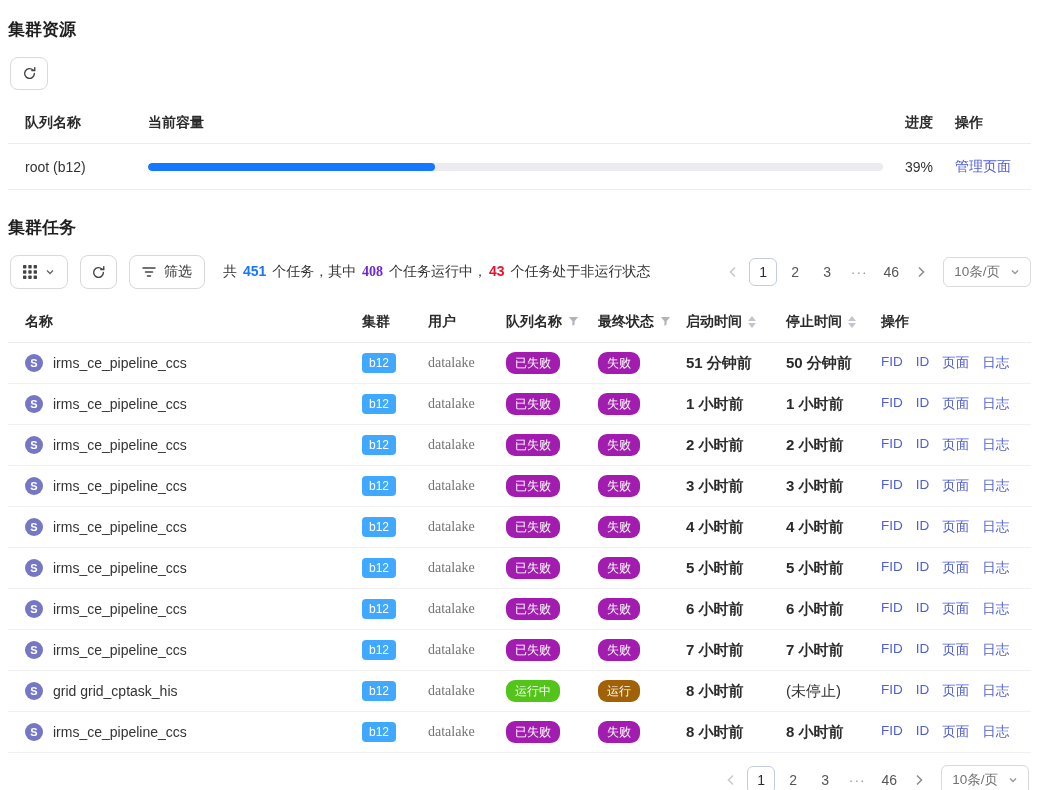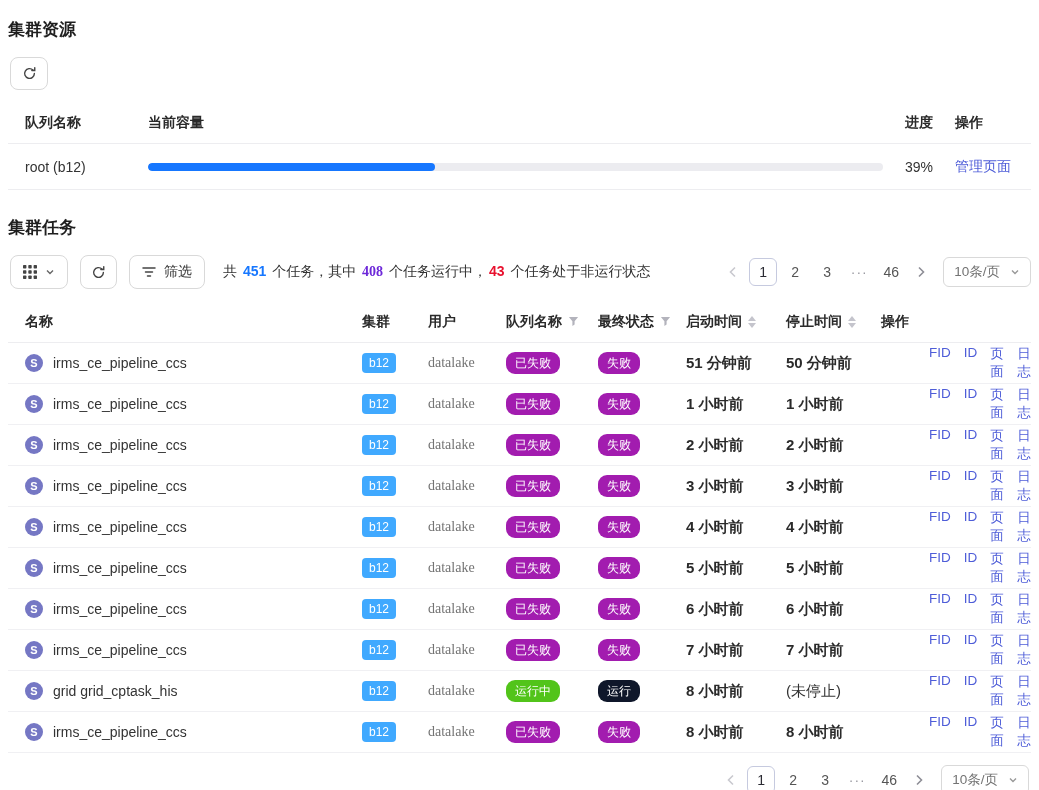--- a/index.html
+++ b/index.html
@@ -73,25 +73,25 @@
   .task-name { white-space:nowrap; overflow:hidden; text-overflow:ellipsis; }
   .avatar {
     width:18px; height:18px; border-radius:50%; background:#7577c4; color:#fff;
     font-size:11px; font-weight:600; display:inline-flex; align-items:center; justify-content:center; flex:none;
   }
   .badge { display:inline-block; color:#fff; font-size:12px; line-height:1; }
   .badge.cluster { background:#40a9ff; border-radius:4px; padding:4px 7px; }
   .badge.status { border-radius:9px; padding:5px 9px; }
   .badge.status[data-type="failed"] { background:#a21caf; }
   .badge.status[data-type="running"] { background:#52c41a; }
-  .badge.status[data-type="run"] { background:#0f172a; }
+  .badge.status[data-type="run"] { background:#a16207; }
   .user-cell { color:#737373;font-family:Liberation Serif, serif; }
   .time { font-weight:600; color:#2a2a2a; font-size:15px; }
   .time[data-weight="normal"] { font-weight:400; color:#333; }
-  .actions { display:flex; gap:13px;margin-left:48px; }
+  .actions { display:flex; gap:13px; }
   .actions .link { font-size:13.5px; }
 
   .bottom-pager { display:flex; justify-content:flex-end; align-items:center; gap:10px; margin:12px 2px 0 0; }
 
   
   .sorter { display:inline-flex; flex-direction:column; gap:2px; cursor:pointer; }
   .caret { width:0; height:0; border-left:4px solid transparent; border-right:4px solid transparent; }
   .caret.up { border-bottom:5px solid #c4c4cc; }
   .caret.down { border-top:5px solid #c4c4cc; }
 </style>

